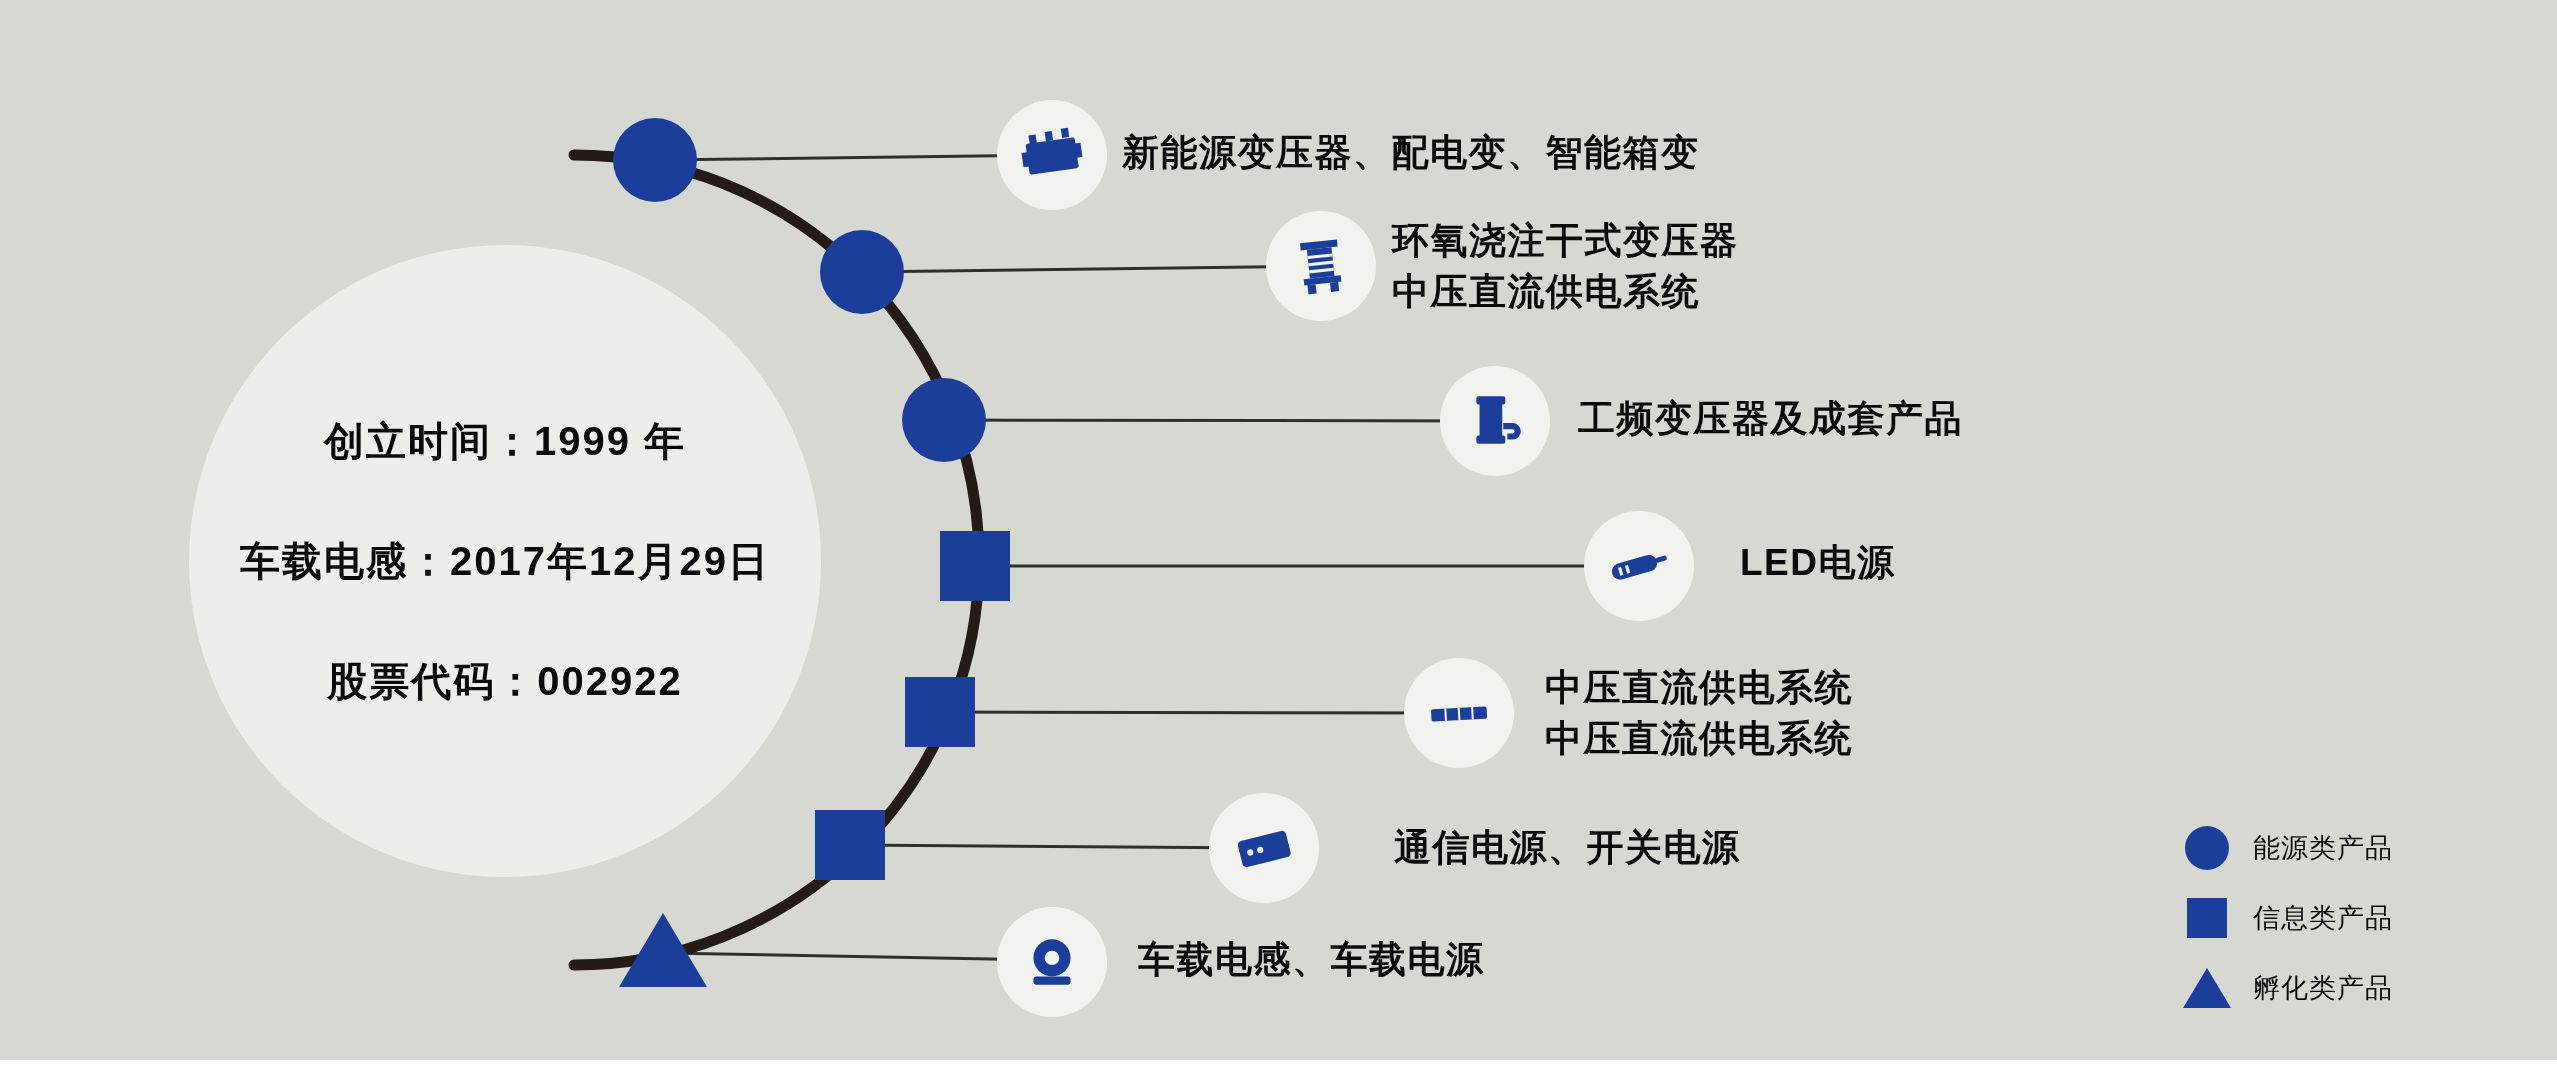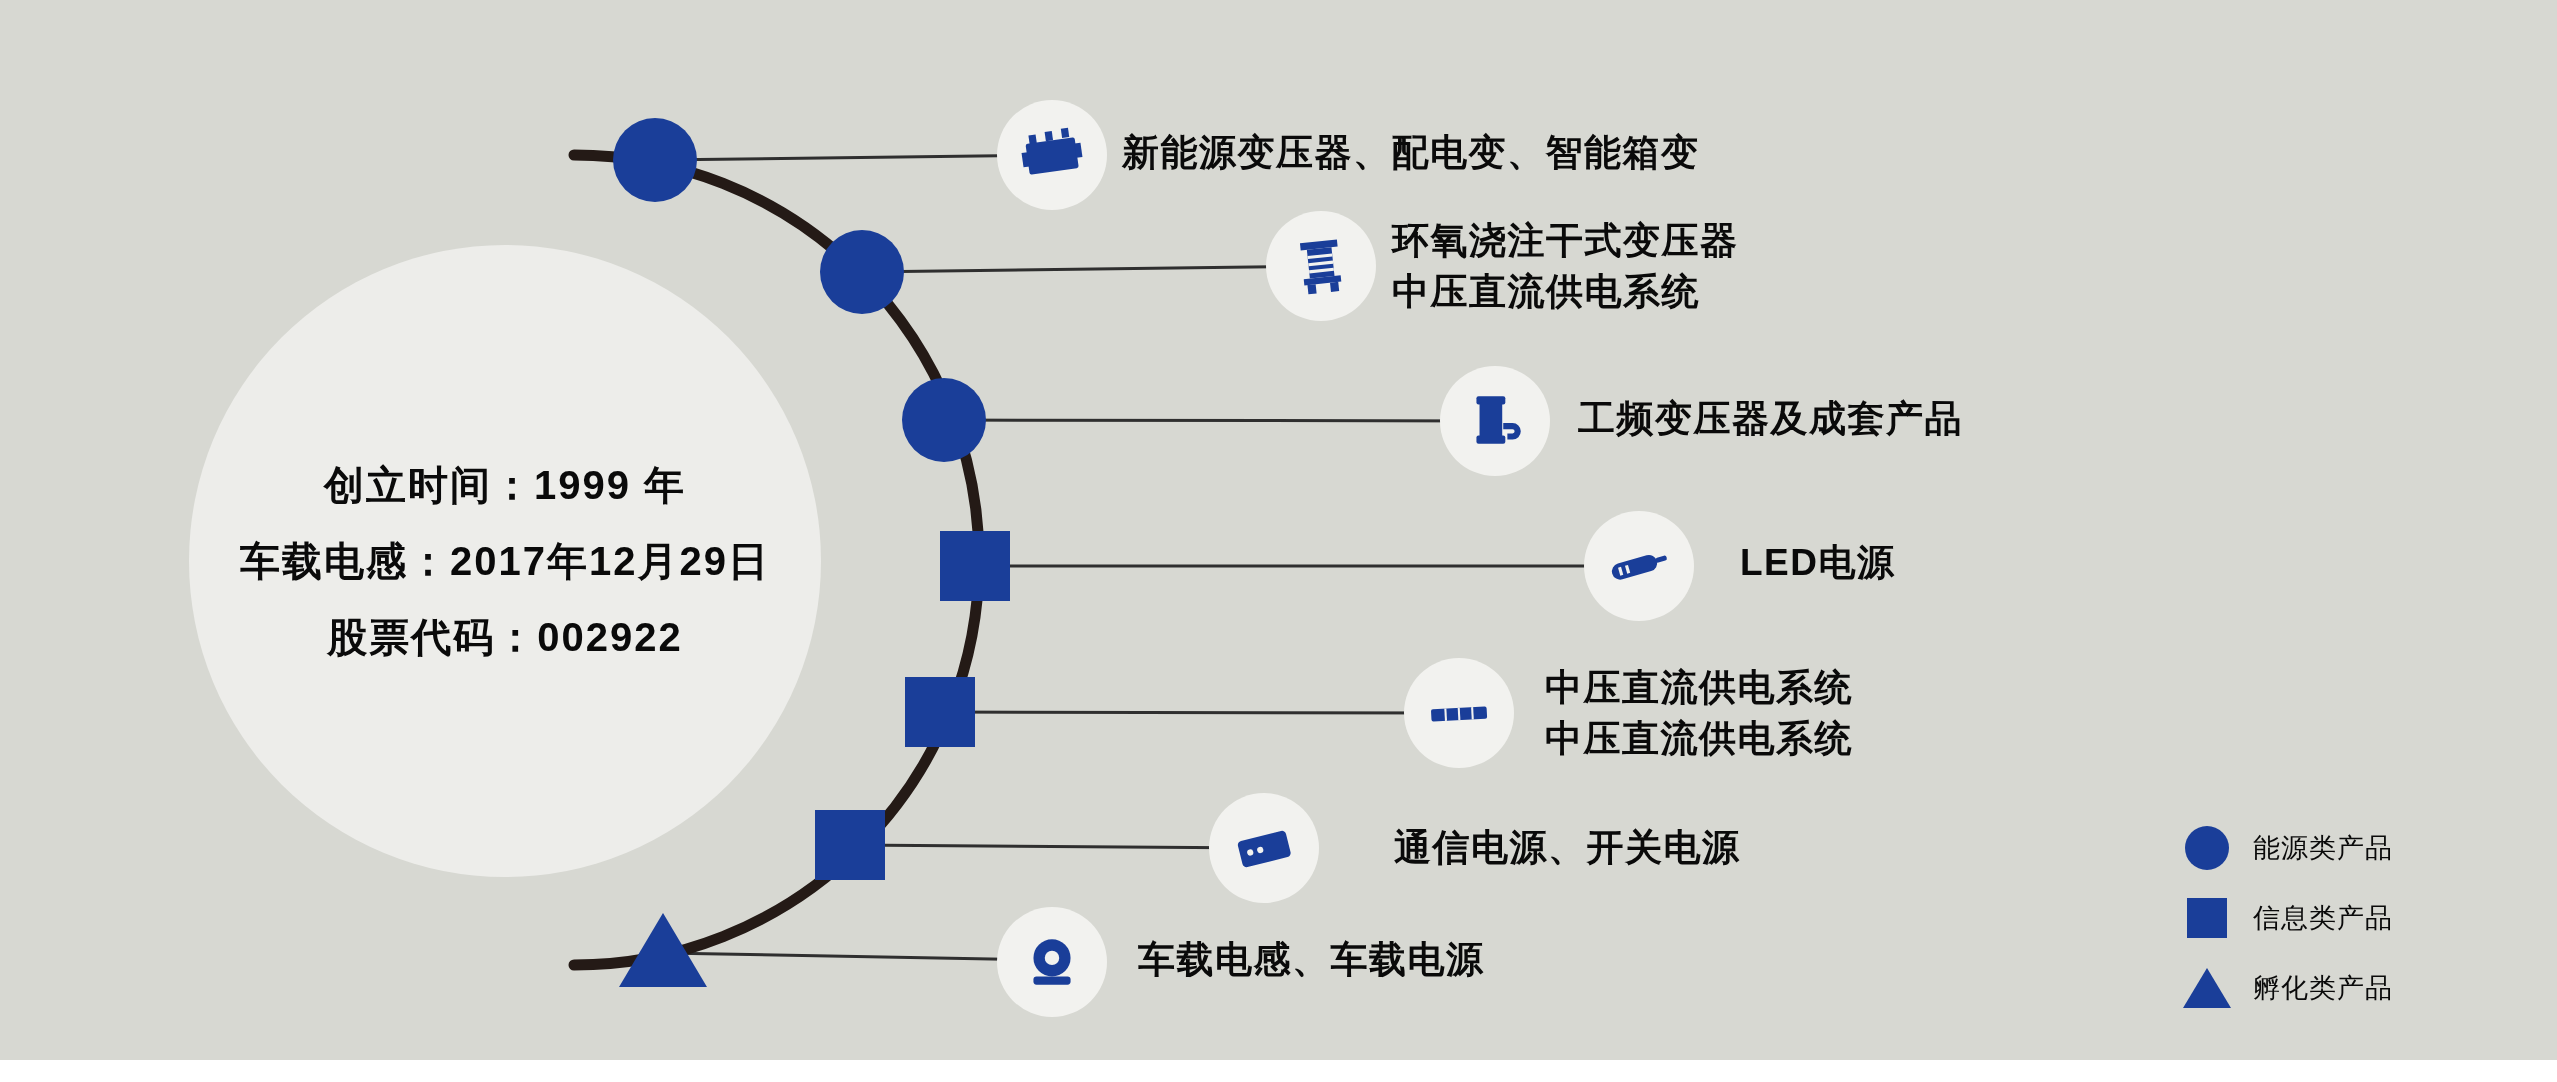--- a/index.html
+++ b/index.html
@@ -17,21 +17,21 @@
     position:relative;width:2557px;height:1082px;background:var(--bg);
     overflow:hidden;
   }
   .bg-lines{position:absolute;left:0;top:0;}
   .bottom-strip{position:absolute;left:0;bottom:0;width:2557px;height:22px;background:var(--strip);}
 
   
   .info-circle{
     position:absolute;left:189px;top:245px;width:632px;height:632px;border-radius:50%;
     background:var(--circle-bg);
-    display:flex;flex-direction:column;justify-content:center;align-items:center;gap:32px;
+    display:flex;flex-direction:column;justify-content:center;align-items:center;gap:76px;
   }
   .info-line{
     font-size:40px;font-weight:700;color:var(--ink);letter-spacing:2px;line-height:1.1;white-space:nowrap;
   }
 
   
   .marker{position:absolute;transform:translate(-50%,-50%);}
   .marker.circle{width:84px;height:84px;border-radius:50%;background:var(--blue);}
   .marker.square{width:70px;height:70px;background:var(--blue);}
   .marker.triangle{

